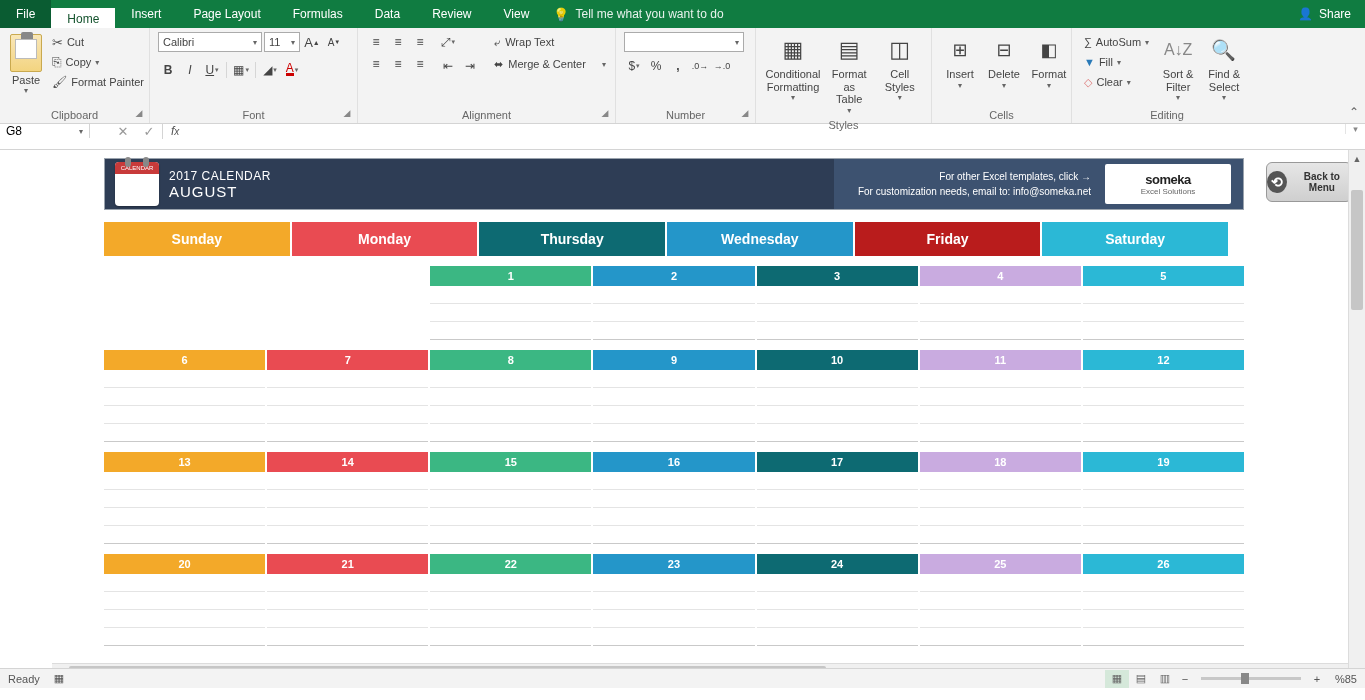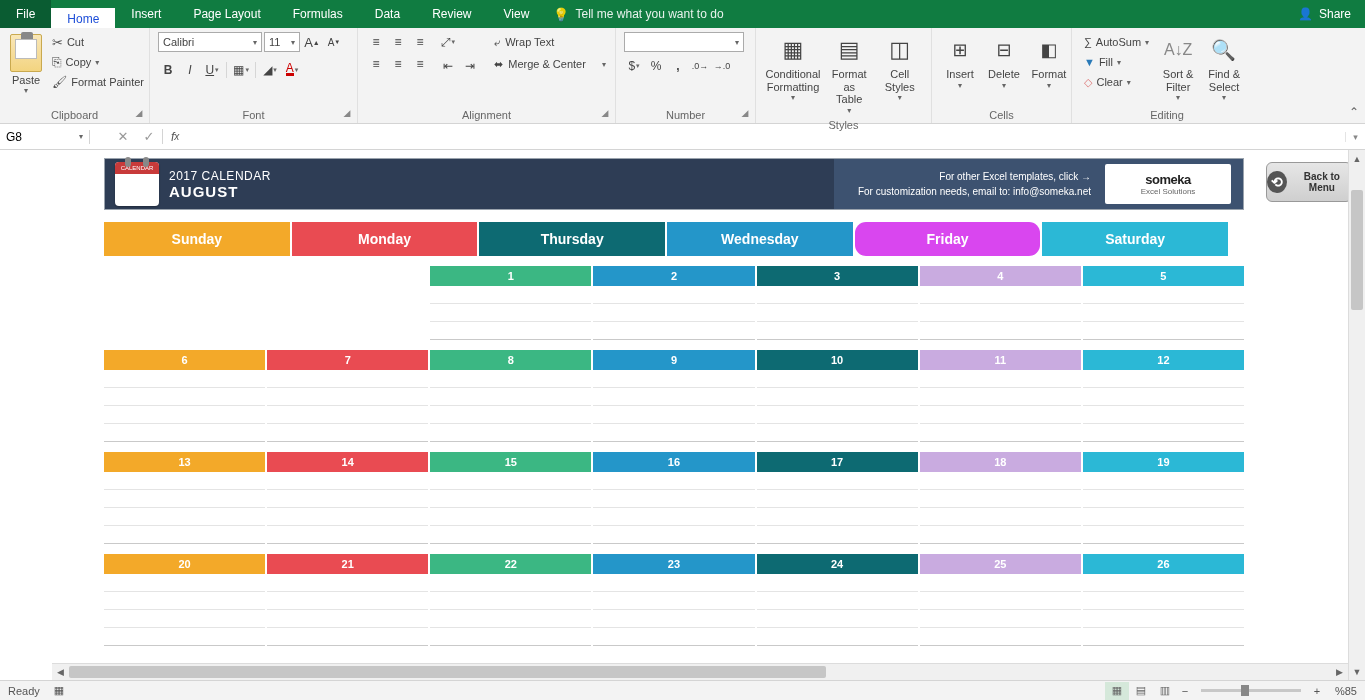--- a/index.html
+++ b/index.html
@@ -1,21 +1,21 @@
 <!DOCTYPE html>
 <html><head>
 <meta charset="utf-8">
 <style>
 * { margin: 0; padding: 0; box-sizing: border-box; font-family: "Segoe UI", Tahoma, sans-serif; }
 body { background: #fff; overflow: hidden; width: 1365px; height: 700px; position: relative; }
 
 
 .menubar { background: #107c41; height: 28px; display: flex; align-items: stretch; color: #fff; font-size: 12px; position: relative; }
 .menu-tab { padding: 0 16px; display: flex; align-items: center; cursor: pointer; }
-.menu-tab.active { background: #fff; color: #1d4ed8; border-top: 2px solid #fff; margin-top:8px; }
+.menu-tab.active { background: #fff; color: #14532d; border-top: 2px solid #fff; margin-top:8px; }
 .menu-tab:first-child { background: #0a5c32; }
 .tell-me { display:flex; align-items:center; gap:6px; margin-left:8px; opacity:.9;}
 .tell-me .bulb { font-size:13px; }
 .share { margin-left:auto; padding:0 14px; display:flex; align-items:center; gap:6px;}
 
 
 .ribbon { background:#f3f3f3; border-bottom:1px solid #d4d4d4; height:96px; display:flex; font-size:11px; color:#444; position:relative; }
 .group { border-right:1px solid #e0e0e0; padding:4px 8px 2px; display:flex; flex-direction:column; justify-content:space-between; position:relative;}
 .group-title { text-align:center; color:#666; font-size:11px; padding-top:2px; }
 .group-body { flex:1; display:flex; align-items:flex-start; gap:4px; }
@@ -47,21 +47,21 @@
 .big-btn{ display:flex; flex-direction:column; align-items:center; width:58px; padding:2px 4px; cursor:pointer; text-align:center; font-size:11px; line-height:1.15;}
 .big-btn .bi{ width:32px; height:32px; margin-bottom:2px; display:flex; align-items:center; justify-content:center; font-size:22px;}
 .drop-arr{font-size:8px; color:#666;}
 
 .edit-col{display:flex; flex-direction:column; gap:0;}
 .edit-row{display:flex; align-items:center; gap:4px; height:20px; padding:0 4px; cursor:pointer; font-size:11px; white-space:nowrap;}
 
 .ribbon-collapse{ position:absolute; right:6px; bottom:4px; font-size:12px; color:#666; cursor:pointer;}
 
 
-.formula-bar{ height:26px; border-bottom:1px solid #d4d4d4; display:flex; align-items:center; background:#fff;}
+.formula-bar{ height:26px; border-bottom:1px solid #d4d4d4; display:flex; align-items:flex-start; background:#fff;}
 .name-box{ width:90px; border-right:1px solid #d4d4d4; display:flex; align-items:center; padding:0 6px; font-size:12px; position:relative;}
 .name-box .arrow{margin-left:auto; font-size:8px; color:#666;}
 .fx-btns{ display:flex; align-items:center; border-right:1px solid #d4d4d4;}
 .fx-b{ width:26px; display:flex; align-items:center; justify-content:center; color:#999; font-size:13px; cursor:pointer;}
 .fx-label{ font-style:italic; font-size:12px; color:#555; padding:0 8px; display:flex; align-items:center;}
 .formula-input{ flex:1; border:none; outline:none; font-size:12px; padding:0 6px;}
 .fb-expand{ width:20px; display:flex; align-items:center; justify-content:center; color:#888; cursor:pointer; font-size:9px; border-left:1px solid #e4e4e4;}
 
 
 .sheet-wrap{ position:absolute; top:150px; bottom:20px; left:0; right:0; background:#fff; display:flex;}
@@ -73,21 +73,21 @@
 .scroll-y .arr.up{top:0;} .scroll-y .arr.down{bottom:0;}
 
 
 .cal-container{ position:absolute; left:52px; top:8px; width:1140px;}
 .banner{ height:52px; background:#2e3d55; display:flex; align-items:center; color:#fff; position:relative; border:1px solid #9aa3ad;}
 .banner-cal-icon{ width:44px; height:44px; margin:0 10px; background:#fff; border-radius:4px; position:relative; box-shadow:0 1px 2px rgba(0,0,0,.3);}
 .banner-cal-icon::before{content:"CALENDAR"; position:absolute; top:0; left:0; right:0; height:12px; background:#c83a3a; color:#fff; font-size:6px; display:flex; align-items:center; justify-content:center; border-radius:4px 4px 0 0;}
 .banner-cal-icon .ring{position:absolute; top:-5px; width:6px; height:10px; background:#888; border-radius:3px;}
 .banner-cal-icon .r1{left:10px;} .banner-cal-icon .r2{right:10px;}
 .banner-title{ font-size:12px; letter-spacing:.5px;}
-.banner-month{ font-size:15px; font-weight:bold; letter-spacing:1px;}
+.banner-month{ font-size:15px; font-weight:normal; letter-spacing:1px;}
 .banner-right{ margin-left:auto; height:100%; display:flex; align-items:center; background:#3d5270; padding:0 12px 0 24px; font-size:10px; text-align:right; gap:14px;}
 .banner-right .txt{line-height:1.5;}
 .someka-logo{ width:126px; height:40px; background:#fff; color:#222; display:flex; flex-direction:column; align-items:center; justify-content:center; border-radius:2px;}
 .someka-logo b{font-size:13px; letter-spacing:-.5px;}
 .someka-logo span{font-size:8px; color:#666;}
 
 .back-btn{ position:absolute; left:1214px; top:12px; width:86px; height:40px; background:linear-gradient(#e6e6e6,#cfcfcf); border:1px solid #999; border-radius:6px; display:flex; align-items:center; justify-content:center; gap:6px; font-size:10px; font-weight:bold; color:#333; cursor:pointer; text-align:center; line-height:1.15;}
 .back-btn .bicon{ width:22px; height:22px; border-radius:50%; background:#555; color:#fff; display:flex; align-items:center; justify-content:center; font-size:14px;}
 
 .day-headers{ display:flex; margin-top:12px;}
@@ -102,24 +102,24 @@
 .date-line{ height:18px; border-bottom:1px solid #e4e4e4;}
 .date-line:last-child{ border-bottom:1px solid #c9c9c9;}
 .day-cell.empty .date-bar{ background:transparent;}
 .day-cell.empty .date-body{ background:transparent;}
 .day-cell.empty .date-line{ border:none;}
 
 
 .c-sun{background:#f3a929;} .c-mon{background:#e94b52;} .c-tue{background:#3bb783;}
 .c-wed{background:#2496c9;} .c-thu{background:#0d6a72;} .c-fri{background:#c9abe0;} .c-sat{background:#2bb8d6;}
 .h-sun{background:#f3a929;} .h-mon{background:#e94b52;} .h-tue{background:#3bb783;}
-.h-wed{background:#2496c9;} .h-thu{background:#0d6a72;} .h-fri{background:#d946ef;border-radius:11px;} .h-sat{background:#2bb8d6;}
-
-
-.status{ position:absolute; bottom:0; left:0; right:0; height:20px; background:#f3f3f3; border-top:1px solid #d4d4d4; display:flex; align-items:center; font-size:11px; color:#555; padding:0 8px;}
+.h-wed{background:#2496c9;} .h-thu{background:#0d6a72;} .h-fri{background:#b91c1c;} .h-sat{background:#2bb8d6;}
+
+
+.status{ position:absolute; bottom:12px; left:0; right:0; height:20px; background:#f3f3f3; border-top:1px solid #d4d4d4; display:flex; align-items:center; font-size:11px; color:#555; padding:0 8px;}
 .status .spacer{flex:1;}
 .view-btn{ width:24px; height:18px; display:flex; align-items:center; justify-content:center; cursor:pointer; color:#666;}
 .view-btn.active{background:#d5e8da;}
 .zoom-slider{ width:100px; height:3px; background:#c8c8c8; position:relative; margin:0 8px;}
 .zoom-slider .zthumb{ position:absolute; top:-4px; left:40px; width:8px; height:11px; background:#888;}
 .zoom-btn{ width:16px; text-align:center; cursor:pointer;}
 
 .scroll-x{ position:absolute; left:52px; right:17px; bottom:20px; height:17px; background:#f0f0f0; border-top:1px solid #dcdcdc; display:flex; align-items:center;}
 .scroll-x .arr{width:17px; text-align:center; font-size:9px; color:#666; cursor:pointer;}
 .scroll-x .track{flex:1; position:relative; height:100%;}

